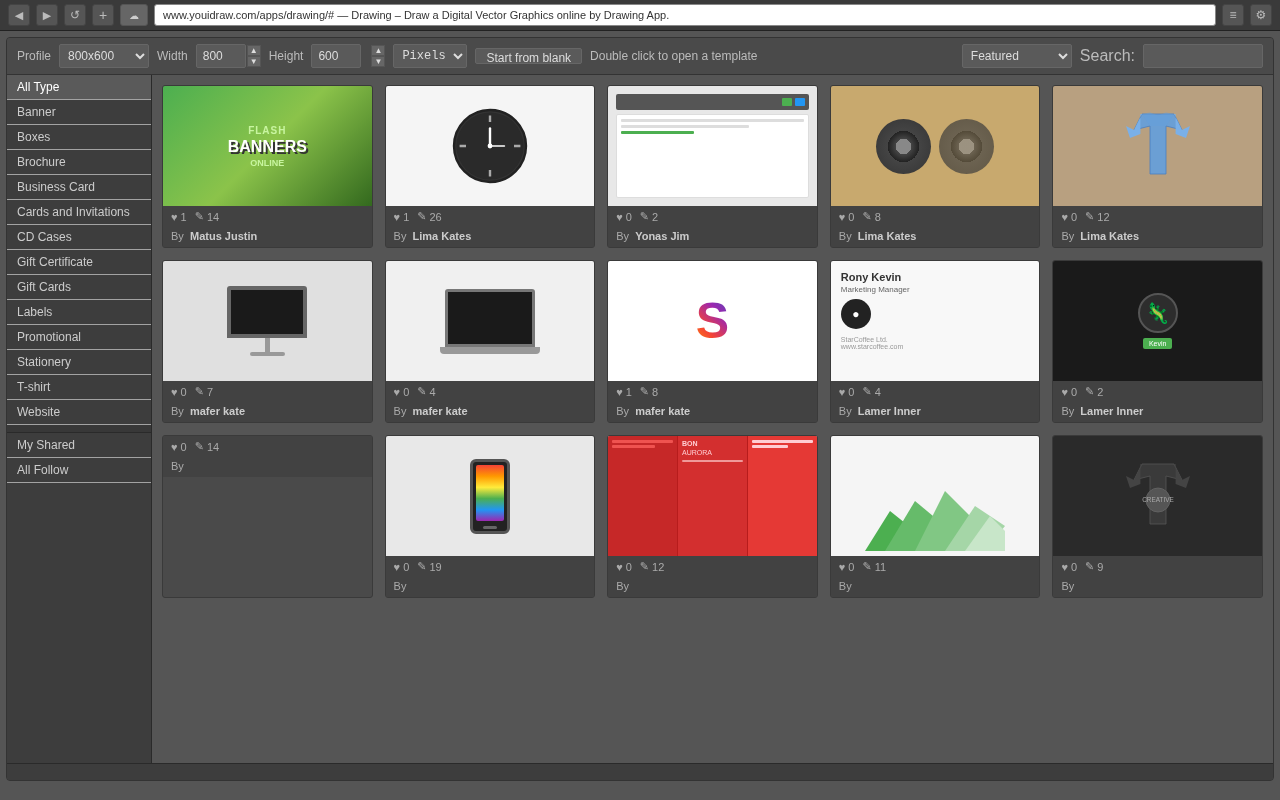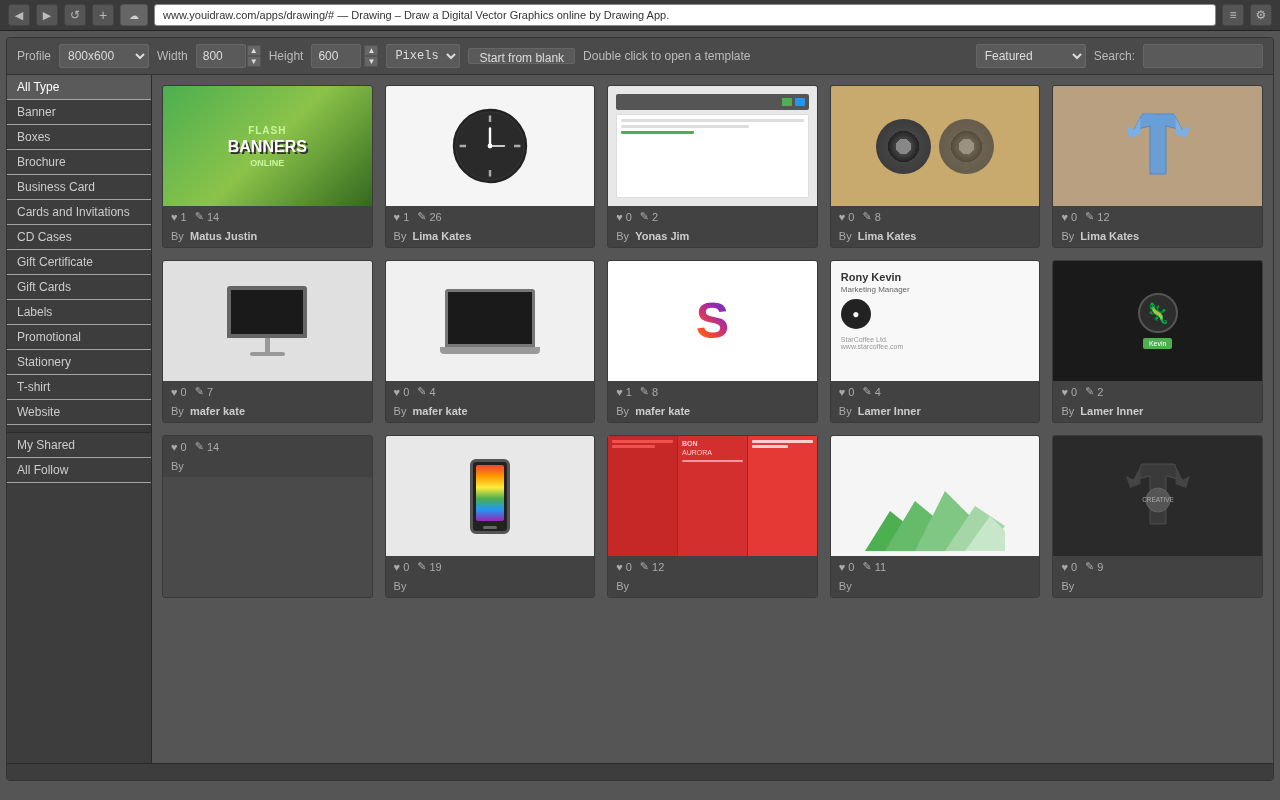--- a/index.html
+++ b/index.html
@@ -18,21 +18,21 @@
     .modal-title { color: #ccc; font-size: 13px; font-weight: bold; }
     .modal-close { color: #aaa; cursor: pointer; font-size: 16px; }
 
     
     .toolbar { background: #4a4a4a; padding: 6px 10px; display: flex; align-items: center; gap: 8px; border-bottom: 1px solid #333; }
     .toolbar-label { color: #bbb; font-size: 12px; }
     .toolbar-input { background: #5a5a5a; border: 1px solid #666; color: #ddd; padding: 2px 6px; height: 24px; font-size: 12px; border-radius: 2px; width: 60px; }
     .toolbar-select { background: #5a5a5a; border: 1px solid #666; color: #ddd; padding: 2px 4px; height: 24px; font-size: 12px; border-radius: 2px; font-family: Liberation Mono, monospace; }
     .toolbar-btn { background: #5a5a5a; border: 1px solid #666; color: #ddd; padding: 2px 10px; height: 16px; font-size: 12px; border-radius: 2px; cursor: pointer; white-space: nowrap; }
     .toolbar-hint { color: #bbb; font-size: 12px; flex: 1; }
-    .toolbar-search-label { color: #bbb; font-size: 12px; }
+    .toolbar-search-label { color: #bbb; font-size: 16px; }
     .toolbar-search { background: #5a5a5a; border: 1px solid #666; color: #ddd; padding: 2px 6px; height: 24px; font-size: 12px; border-radius: 2px; width: 120px; }
     .stepper { display: flex; flex-direction: column; }
     .stepper-btn { background: #666; border: 1px solid #555; color: #ddd; width: 14px; height: 11px; font-size: 8px; cursor: pointer; display: flex; align-items: center; justify-content: center; line-height: 1; }
 
     
     .main-layout { display: flex; height: calc(800px - 30px - 42px - 40px); }
 
     
     .sidebar { width: 145px; background: #3d3d3d; border-right: 1px solid #2a2a2a; overflow-y: auto; flex-shrink: 0; }
     .sidebar-item { padding: 5px 10px; cursor: pointer; color: #ccc; font-size: 12px; border-bottom: 1px solid #a3a3a3; }
@@ -111,21 +111,21 @@
     </select>
     <span class="toolbar-label">Width</span>
     <div style="display:flex;align-items:center;gap:1px;">
       <input class="toolbar-input" type="text" style="width: 50px;" value="800">
       <div class="stepper">
         <button class="stepper-btn">▲</button>
         <button class="stepper-btn">▼</button>
       </div>
     </div>
     <span class="toolbar-label">Height</span>
-    <div style="display:flex;align-items:center;gap:3px;">
+    <div style="display:flex;align-items:center;gap:10px;">
       <input class="toolbar-input" type="text" style="width: 50px;" value="600">
       <div class="stepper">
         <button class="stepper-btn">▲</button>
         <button class="stepper-btn">▼</button>
       </div>
     </div>
     <select class="toolbar-select">
       <option>Pixels</option>
       <option>Inches</option>
       <option>cm</option>

